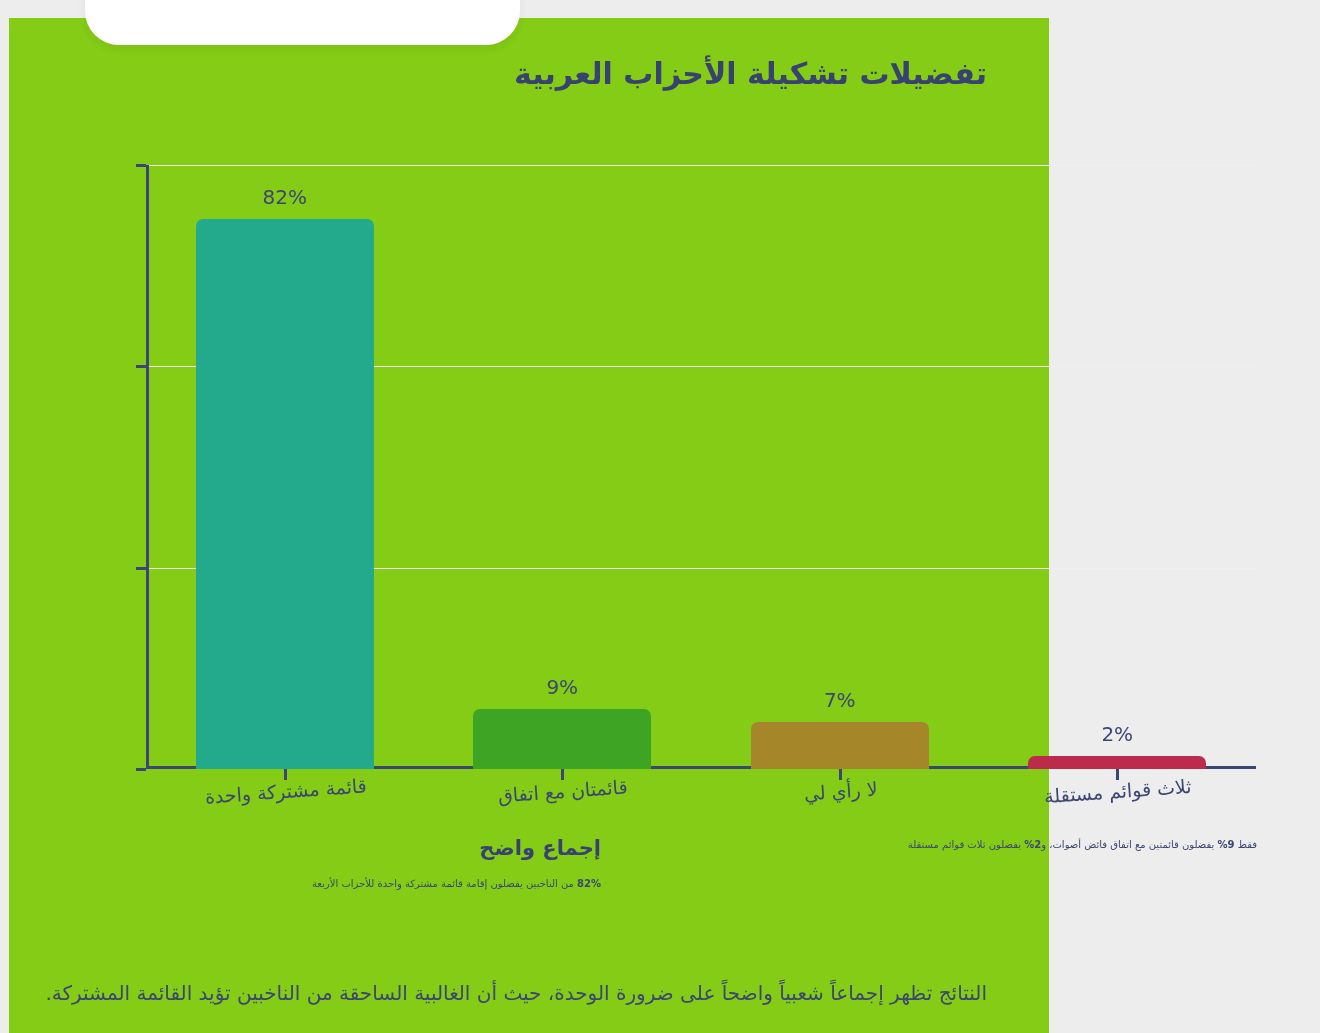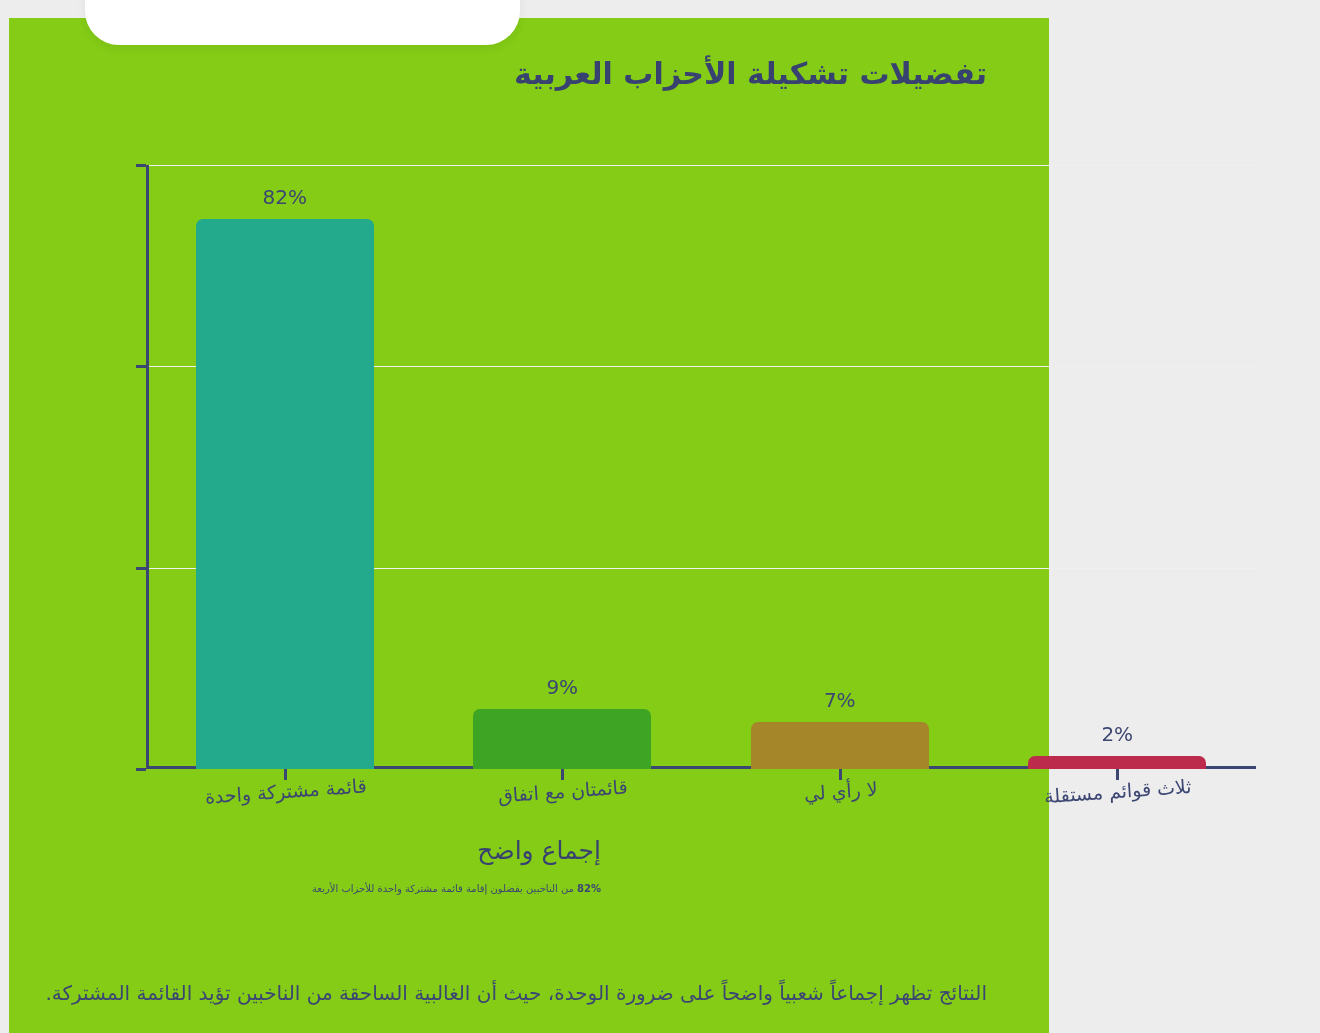--- a/index.html
+++ b/index.html
@@ -152,22 +152,22 @@
     flex-direction: row;
     justify-content: space-between;
     gap: 60px;
   }
   .insight-block {
     width: 530px;
     direction: rtl;
     text-align: right;
   }
   .insight-heading {
-    font-size: 25px;
-    font-weight: normal;
+    font-size: 21px;
+    font-weight: bold;
     color: #384270;
     margin-bottom: 15px;
   }
   .insight-body {
     font-size: 10px;
     color: #3c4672;
     line-height: 1.75;
   }
   .insight-body b {
     font-weight: bold;
@@ -229,20 +229,21 @@
     <div class="x-tick-mark" style="left: 829.75px; background: rgb(60, 70, 114);"></div>
     <div class="x-cat-label" style="left: 690.75px; width: 280px; color: rgb(60, 70, 114);">لا رأي لي</div>
     <div class="bar-group" style="left: 1019.25px; top: 147px; width: 178px;">
       <div class="bar" style="height: 13.4222px; background: rgb(188, 43, 76);"></div>
       <div class="bar-value-label" style="bottom: 23.4222px; color: rgb(60, 70, 114);">2%</div>
     </div>
     <div class="x-tick-mark" style="left: 1107.25px; background: rgb(60, 70, 114);"></div>
     <div class="x-cat-label" style="left: 968.25px; width: 280px; color: rgb(60, 70, 114);">ثلاث قوائم مستقلة</div>
     <div id="footer-insights">
       <div class="insight-block">
+        <div class="insight-body">فقط <b>9%</b> يفضلون قائمتين مع اتفاق فائض أصوات، و<b>2%</b> يفضلون ثلاث قوائم مستقلة</div>
       </div>
       <div class="insight-block">
         <div class="insight-heading">إجماع واضح</div>
         <div class="insight-body"><b>82%</b> من الناخبين يفضلون إقامة قائمة مشتركة واحدة للأحزاب الأربعة</div>
       </div>
     </div>
     <div id="summary-note">النتائج تظهر إجماعاً شعبياً واضحاً على ضرورة الوحدة، حيث أن الغالبية الساحقة من الناخبين تؤيد القائمة المشتركة.</div>
   </div>
 
 </body></html>

